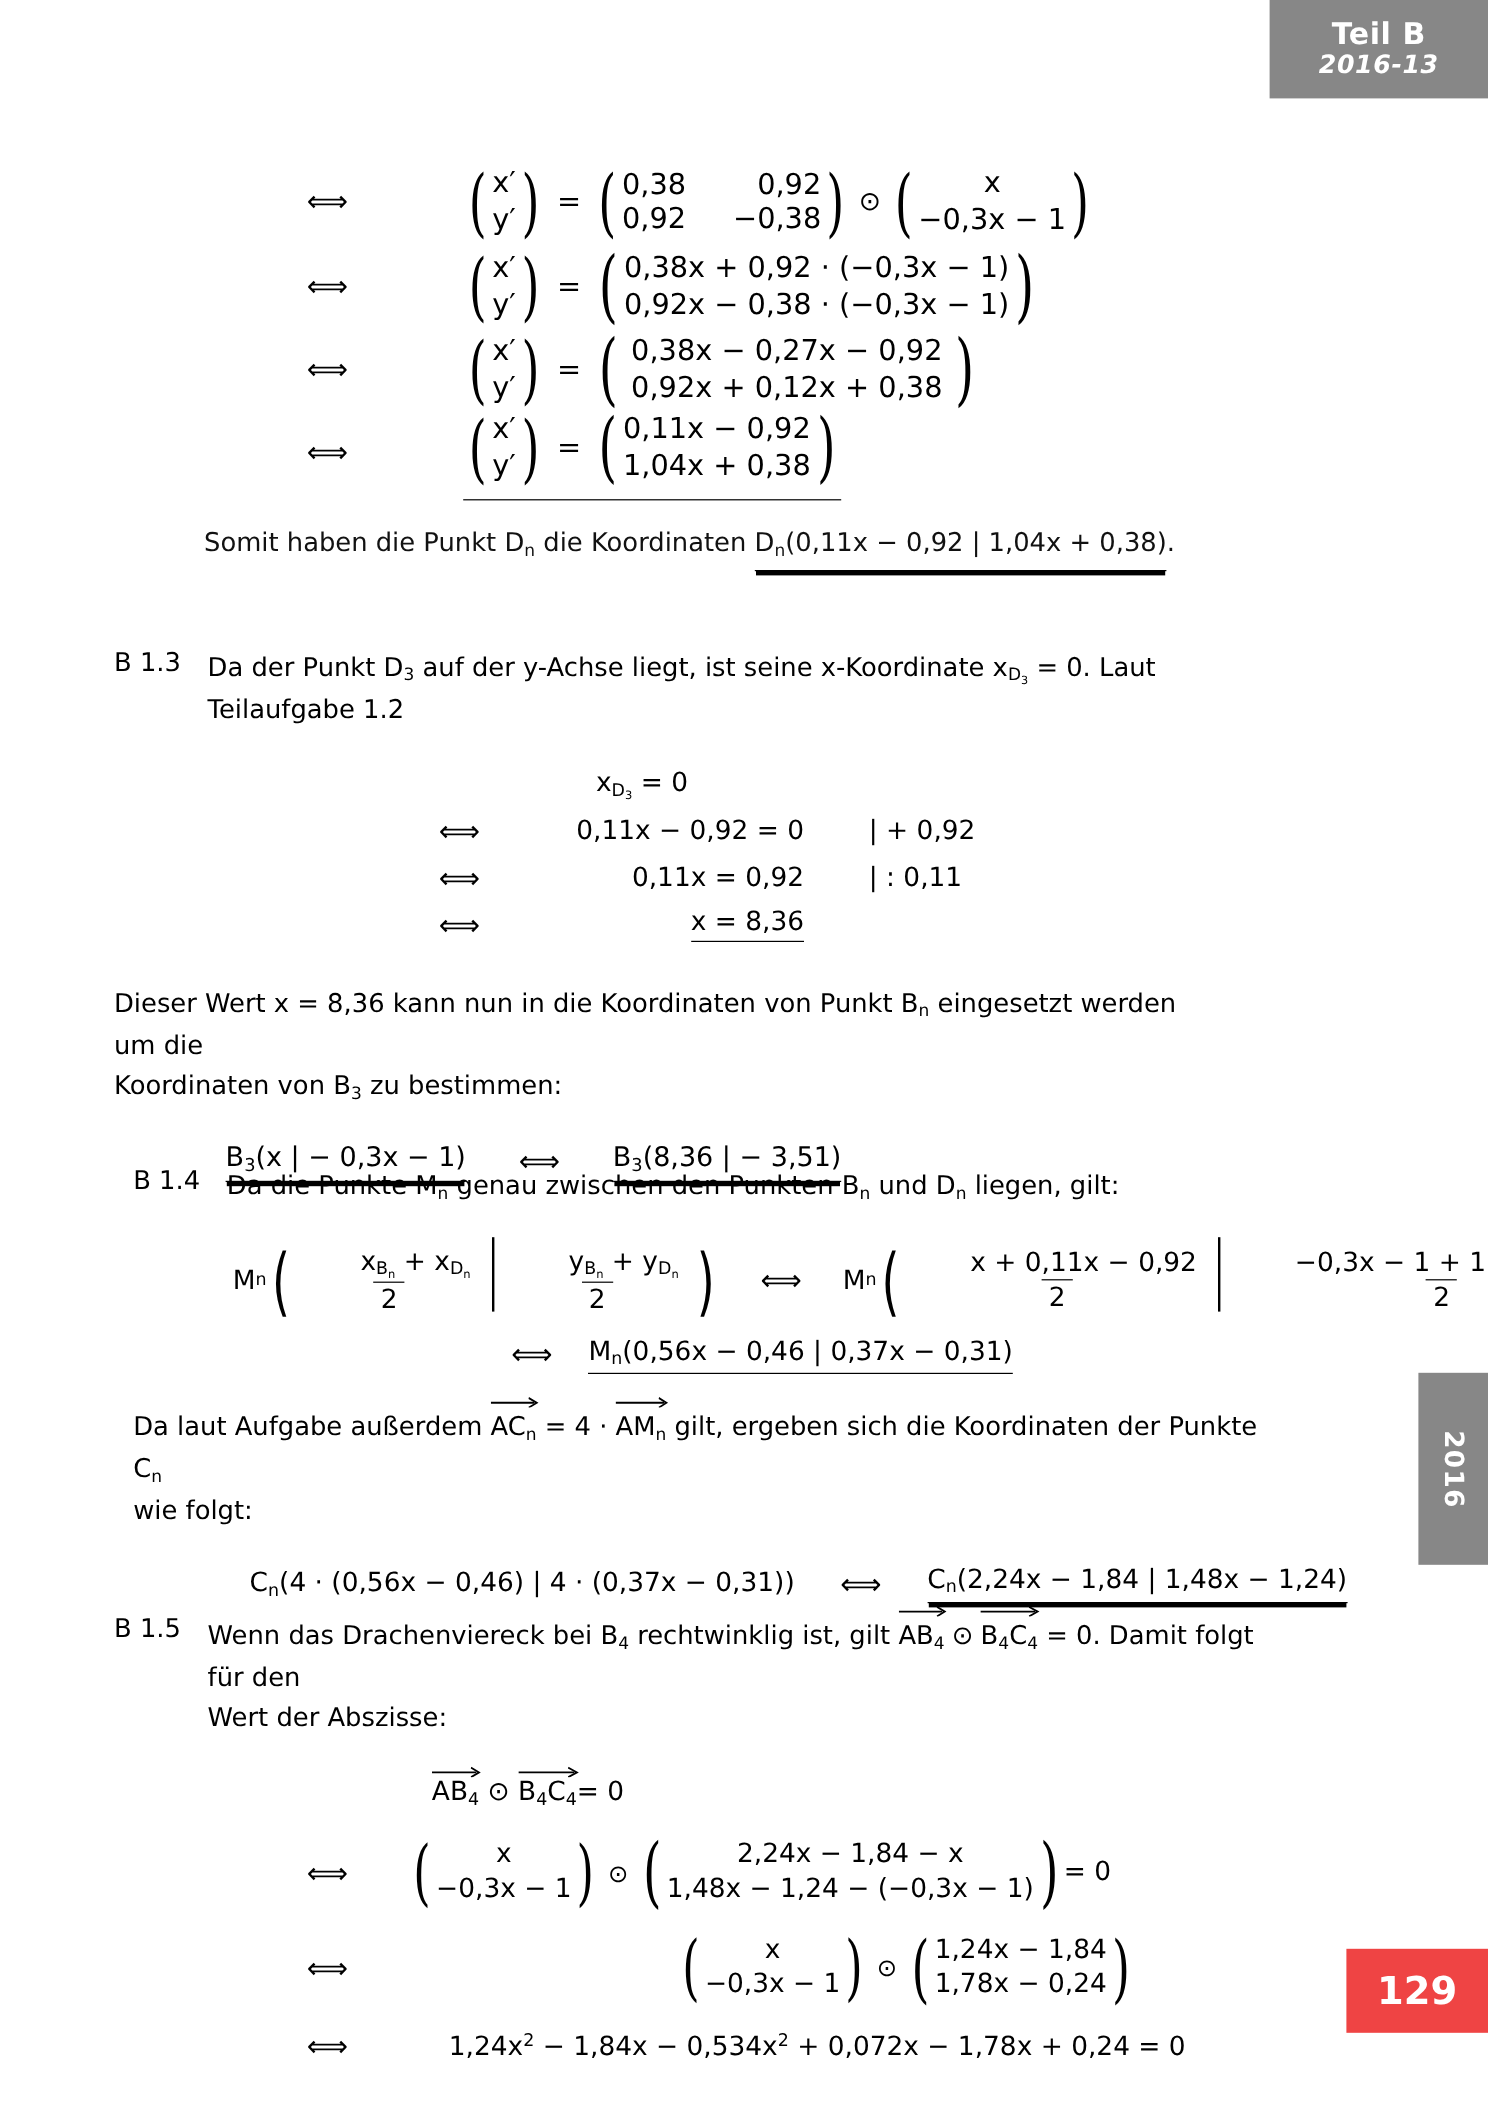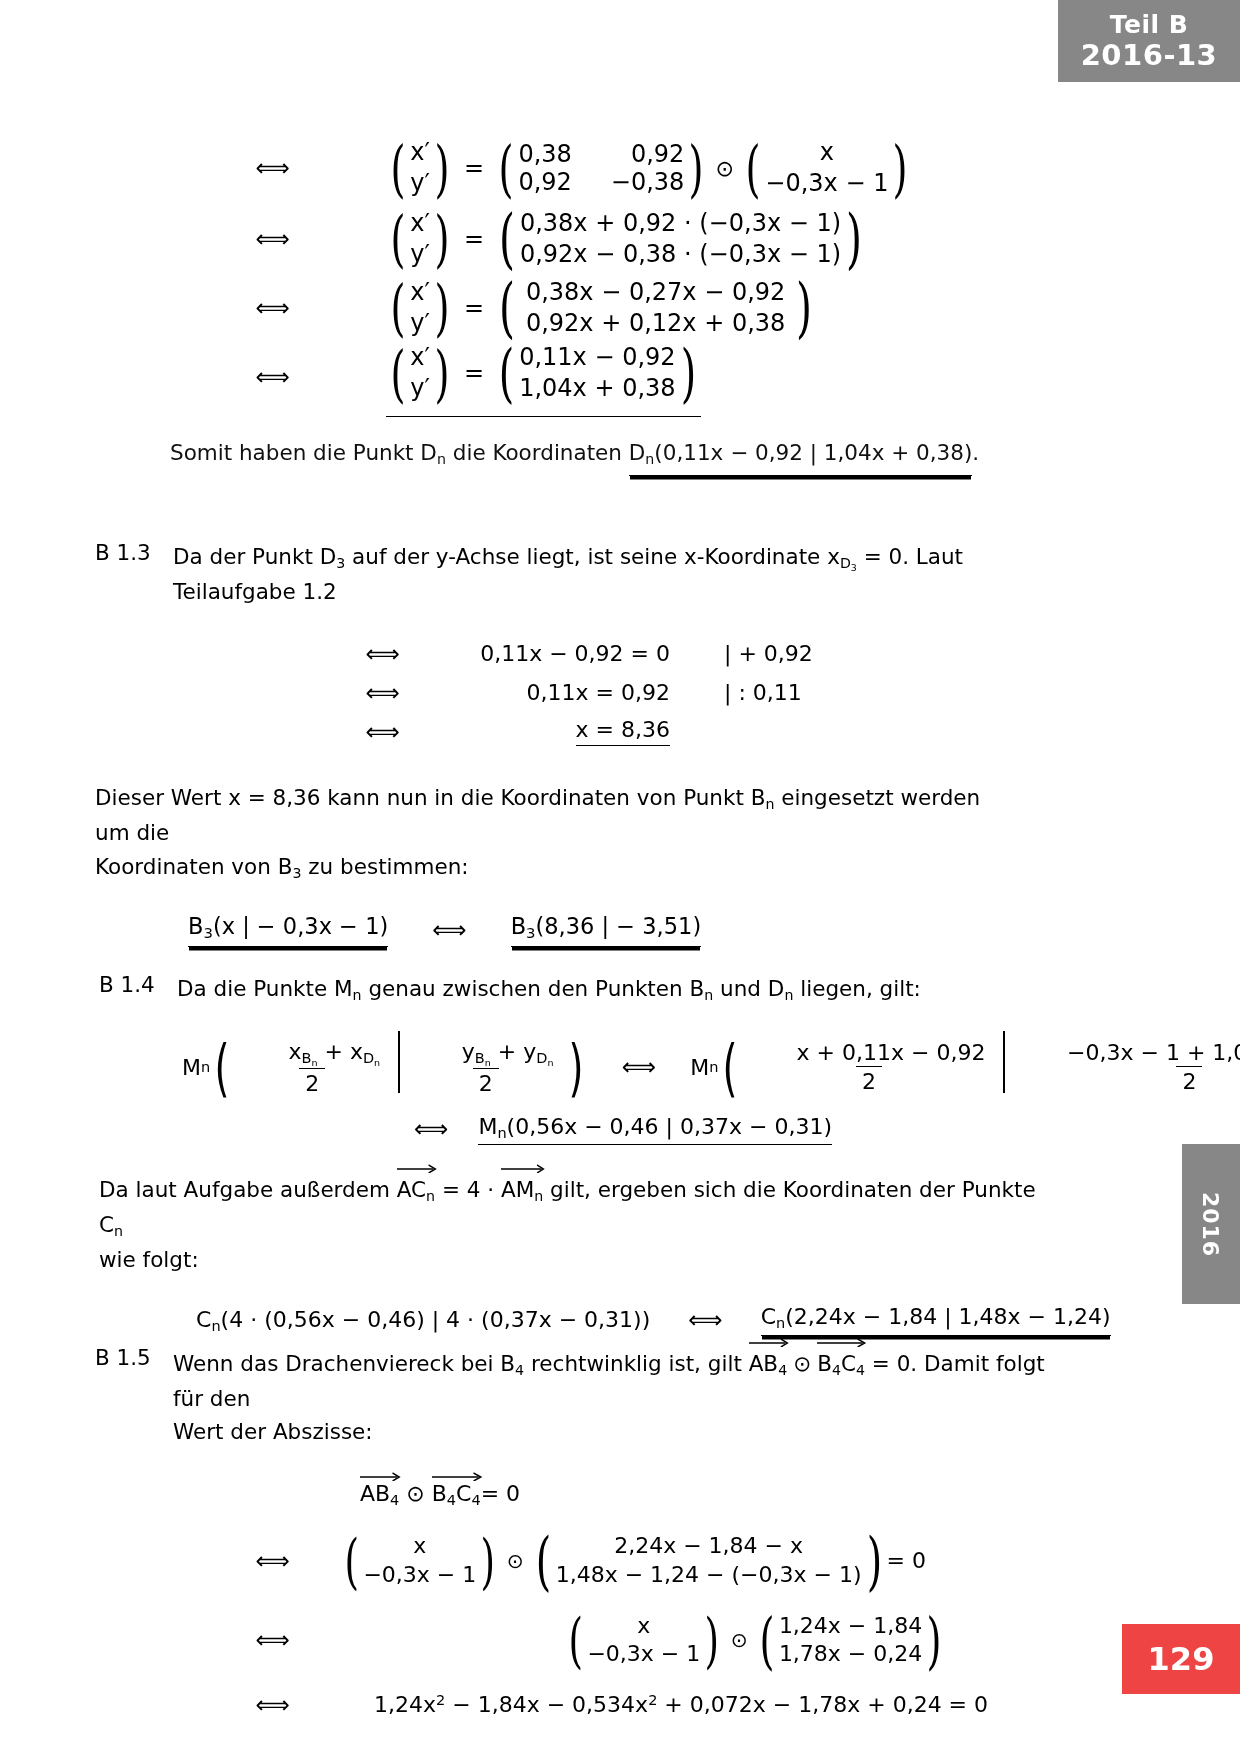--- a/index.html
+++ b/index.html
@@ -11,21 +11,21 @@
   .page{position:relative;width:1240px;height:1754px;}
 
   
   .hdr-tab{
     position:absolute;top:0;right:0;
     width:182px;height:82px;background:#878787;
     display:flex;flex-direction:column;align-items:center;justify-content:center;
     color:#fff;font-weight:bold;line-height:1.12;
   }
   .hdr-tab .l1{font-size:25px;letter-spacing:.5px;}
-  .hdr-tab .l2{font-size:29px;letter-spacing:.5px;}
+  .hdr-tab .l2{font-size:21px;letter-spacing:.5px;font-style:italic;}
 
   .side-tab{
     position:absolute;right:0;top:1144px;
     width:58px;height:160px;background:#878787;
     color:#fff;font-weight:bold;font-size:22px;
     display:flex;align-items:center;justify-content:center;
   }
   .side-tab span{transform:rotate(90deg);white-space:nowrap;letter-spacing:1px;}
 
   .pg-tab{
@@ -242,20 +242,26 @@
         <div class="tag">B 1.3</div>
         <div class="txt">
           <div>
             <span>Da der Punkt D</span><sub>3</sub><span> auf der y-Achse liegt, ist seine x-Koordinate x</span><sub><span>D</span><sub>3</sub></sub><span> = 0. Laut Teilaufgabe 1.2</span>
           </div>
         </div>
       </div>
 
       <div style="margin-top:26px;">
         <div class="row math" style="font-size:22px;height:39px;">
+          <div style="width:400px;"></div>
+          <div style="width:270px;text-align:center;">
+            <span>x</span><sub><span>D</span><sub>3</sub></sub><span> = 0</span>
+          </div>
+        </div>
+        <div class="row math" style="font-size:22px;height:39px;">
           <div style="width:400px;text-align:right;" class="arrow">⟺</div>
           <div style="width:270px;text-align:right;">0,11x − 0,92 = 0</div>
           <div style="width:160px;margin-left:54px;">| + 0,92</div>
         </div>
         <div class="row math" style="font-size:22px;height:39px;">
           <div style="width:400px;text-align:right;" class="arrow">⟺</div>
           <div style="width:270px;text-align:right;">0,11x = 0,92</div>
           <div style="width:160px;margin-left:54px;">| : 0,11</div>
         </div>
         <div class="row math" style="font-size:22px;height:39px;">
@@ -273,21 +279,21 @@
         </div>
       </div>
 
       <div class="row math" style="font-size:22.5px;margin-top:28px;padding-left:188px;">
         <span class="ul2"><span>B</span><sub>3</sub><span>(x | − 0,3x − 1)</span></span>
         <span style="margin:0 44px;" class="arrow">⟺</span>
         <span class="ul2"><span>B</span><sub>3</sub><span>(8,36 | − 3,51)</span></span>
       </div>
     </div>
 
-    <div style="position:absolute;left:4px;top:972px;width:1140px;">
+    <div style="position:absolute;left:16px;top:972px;width:1140px;">
       <div class="sec">
         <div class="tag">B 1.4</div>
         <div class="txt">
           <span>Da die Punkte M</span><sub>n</sub><span> genau zwischen den Punkten B</span><sub>n</sub><span> und D</span><sub>n</sub><span> liegen, gilt:</span>
         </div>
       </div>
 
       <div class="row math" style="font-size:22px;margin-top:24px;padding-left:178px;align-items:center;">
 
         <span style="display:inline-flex;align-items:center;">

